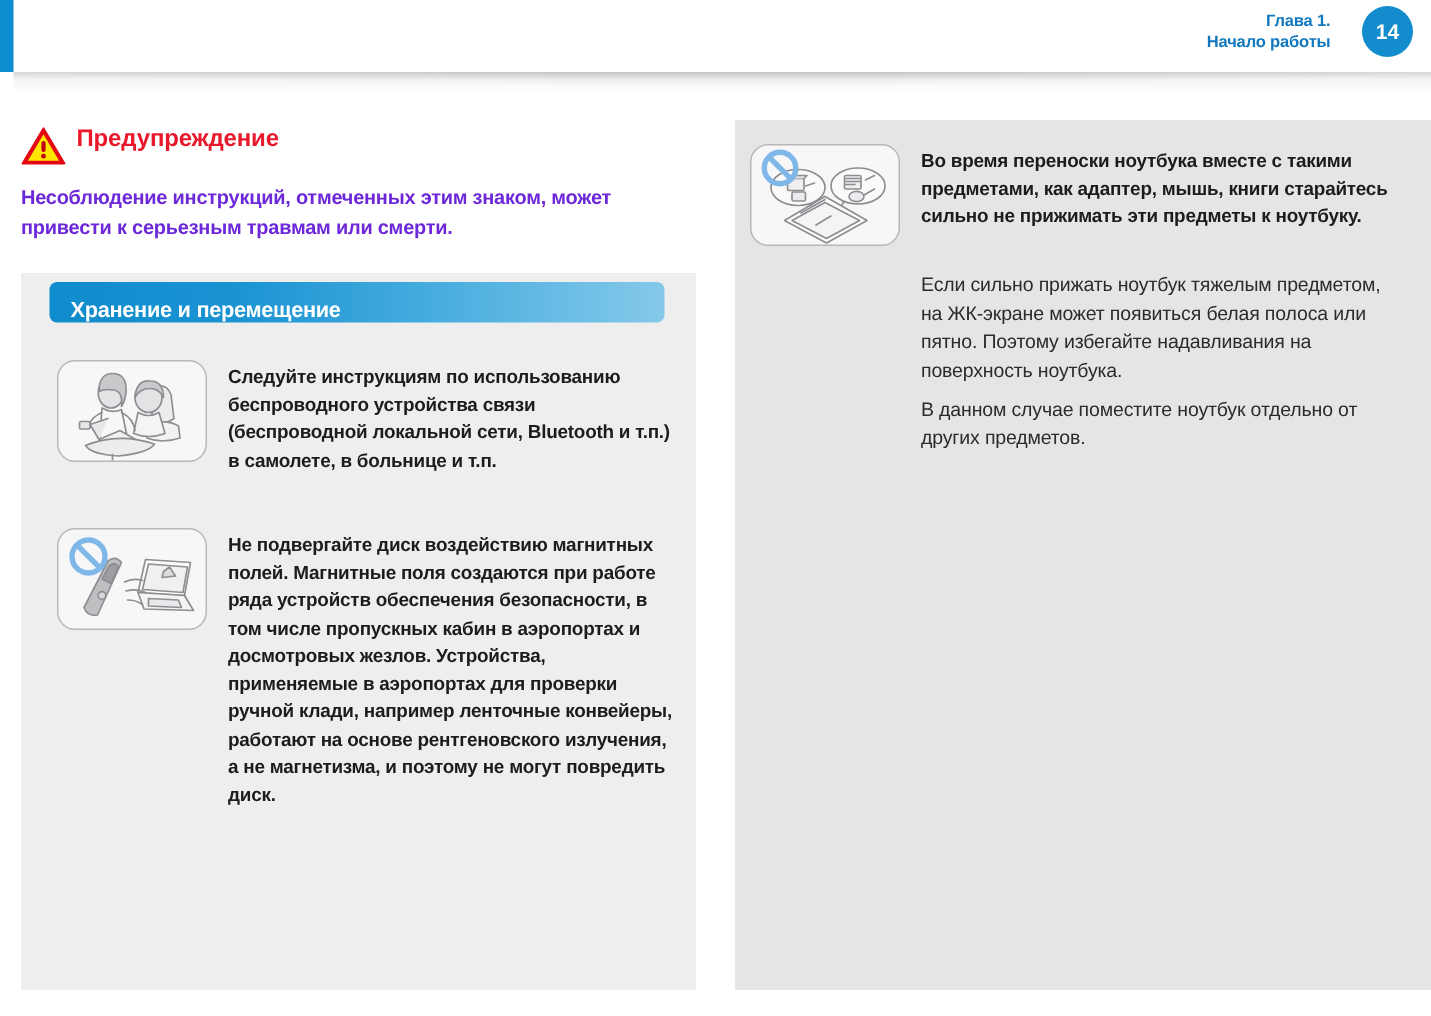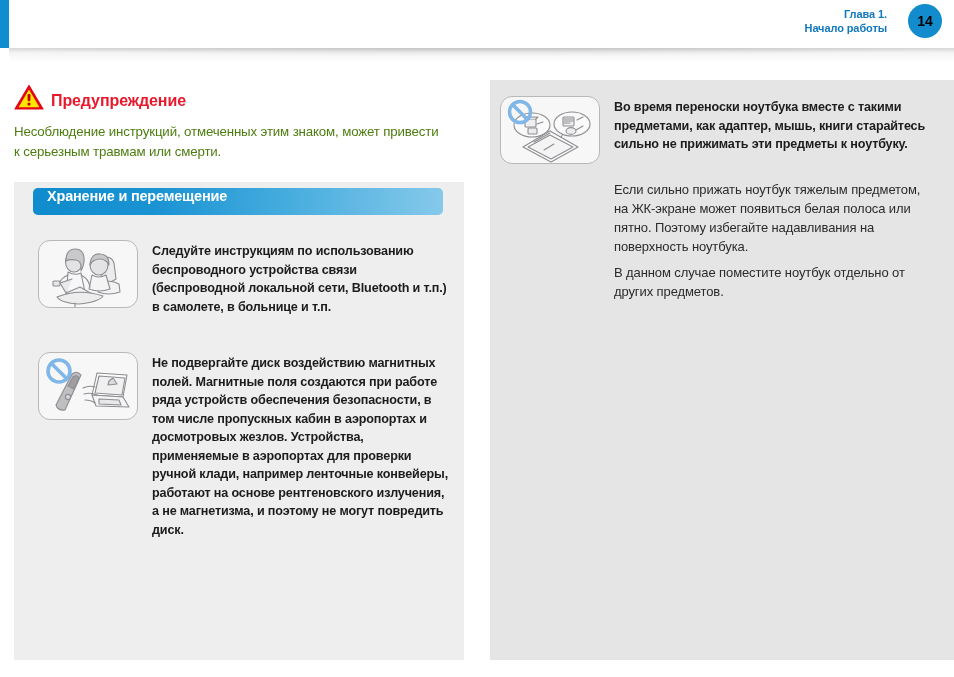--- a/index.html
+++ b/index.html
@@ -50,21 +50,21 @@
     font-weight: bold;
     color: #1278be;
     line-height: 14px;
     letter-spacing: -0.1px;
     white-space: nowrap;
   }
   .page-badge {
     width: 34px; height: 34px;
     border-radius: 50%;
     background: #128ccd;
-    color: #000000;
+    color: #ffffff;
     font-size: 14px;
     font-weight: bold;
     display: flex;
     align-items: center;
     justify-content: center;
   }
   .header-shadow {
     position: absolute;
     left: 9px; top: 48px;
     width: 945px; height: 14px;
@@ -88,56 +88,56 @@
   .col-right {
     position: absolute;
     left: 490px; top: 80px;
     width: 508px; height: 580px;
     background: #e5e5e5;
   }
 
   
   .warn-head {
     display: flex;
-    align-items: flex-end;
+    align-items: flex-start;
     gap: 7px;
     height: 26px;
     margin-bottom: 4px;
   }
   .warn-title {
     font-size: 16px;
     font-weight: bold;
     color: #e8192c;
     letter-spacing: -0.1px;
   }
   .warn-body {
     font-size: 13.3px;
-    font-weight: normal;
-    color: #4d7c0f;
+    font-weight: bold;
+    color: #6d28d9;
     line-height: 20px;
     letter-spacing: -0.15px;
     width: 430px;
     margin-top: 12px;
   }
 
   
   .panel-left {
     position: absolute;
     left: 14px; top: 182px;
     width: 450px; height: 478px;
     background: #eeeeee;
   }
   .section-bar {
     position: absolute;
     left: 19px; top: 6px;
     width: 410px; height: 27px;
     border-radius: 5px;
     background: linear-gradient(to right, #0f8ccd 0%, #1a93d3 30%, #46acde 62%, #85c9ea 100%);
     display: flex;
-    align-items: flex-start;
+    align-items: flex-end;
     padding-left: 14px;
   }
   .section-bar-label {
     color: #ffffff;
     font-size: 14.5px;
     font-weight: bold;
     letter-spacing: -0.2px;
   }
 
   

